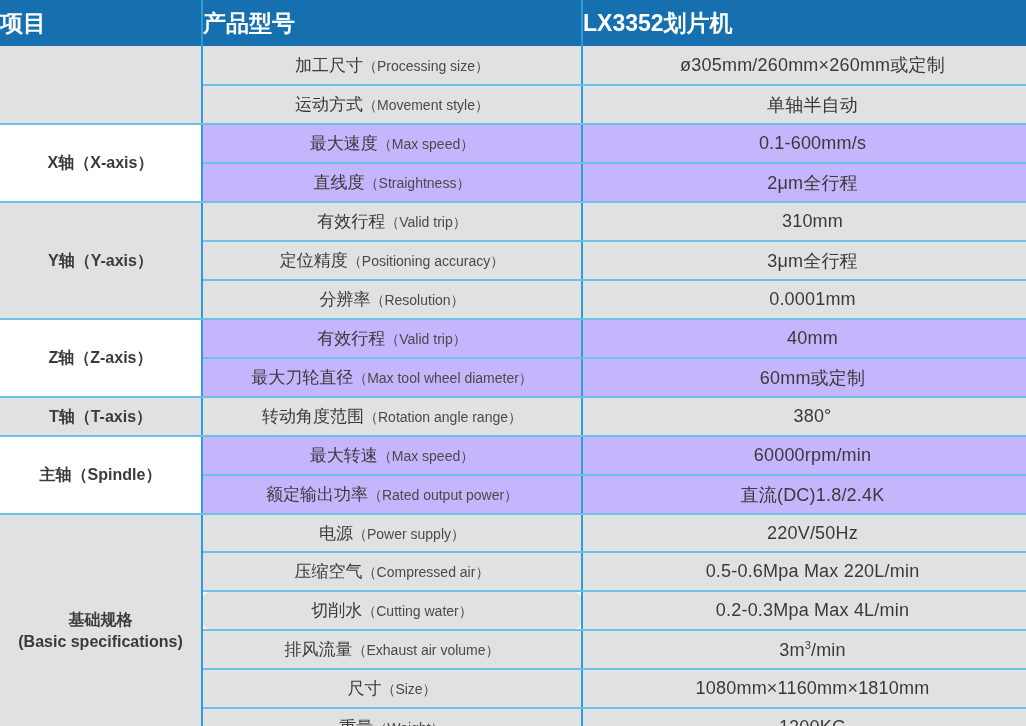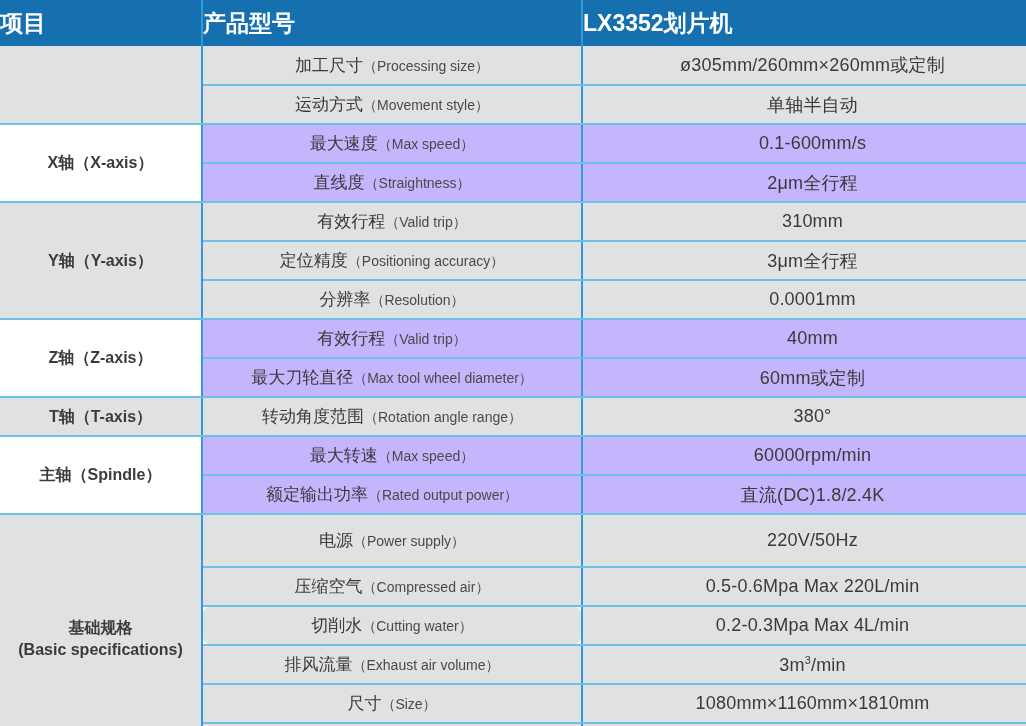--- a/index.html
+++ b/index.html
@@ -163,21 +163,21 @@
       </tr>
       <tr class="plain group-end">
         <td class="item" style="height: 39px; margin-top: 40px;"><span class="item-cn">额定输出功率</span><span class="item-en">（Rated output power）</span></td>
         <td class="val"><span class="value-text">直流(DC)1.8/2.4K</span></td>
       </tr>
       <tr class="shade">
         <td class="group-cell shade" rowspan="6" style="border-bottom: none;">
           <span class="group-cn">基础规格</span>
           <span class="group-en">(Basic specifications)</span>
         </td>
-        <td class="item" style="height: 53px;"><span class="item-cn">电源</span><span class="item-en">（Power supply）</span></td>
+        <td class="item" style="height: 38px;"><span class="item-cn">电源</span><span class="item-en">（Power supply）</span></td>
         <td class="val"><span class="value-text">220V/50Hz</span></td>
       </tr>
       <tr class="shade">
         <td class="item" style="height: 39px;"><span class="item-cn">压缩空气</span><span class="item-en">（Compressed air）</span></td>
         <td class="val"><span class="value-text">0.5-0.6Mpa Max 220L/min</span></td>
       </tr>
       <tr class="shade">
         <td class="item" style="height: 39px; border-radius: 10px;"><span class="item-cn">切削水</span><span class="item-en">（Cutting water）</span></td>
         <td class="val"><span class="value-text">0.2-0.3Mpa Max 4L/min</span></td>
       </tr>

